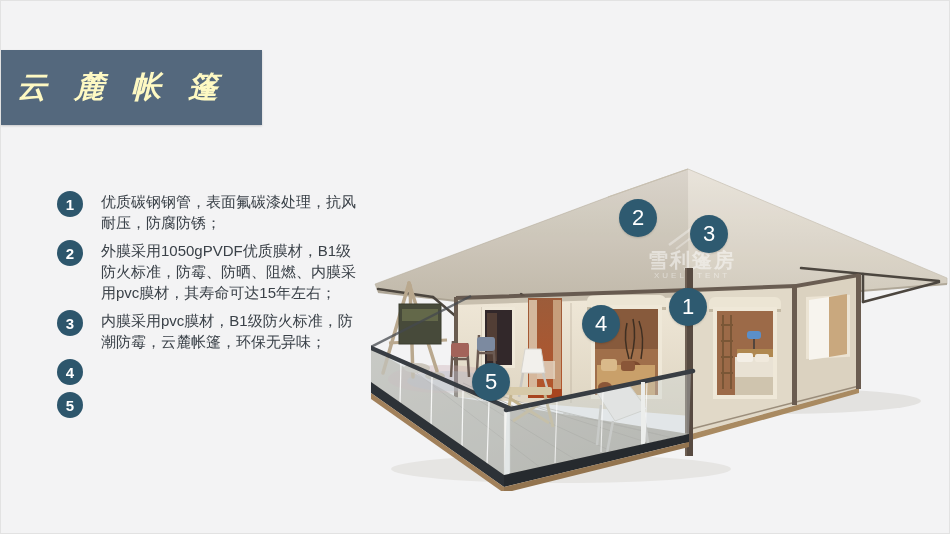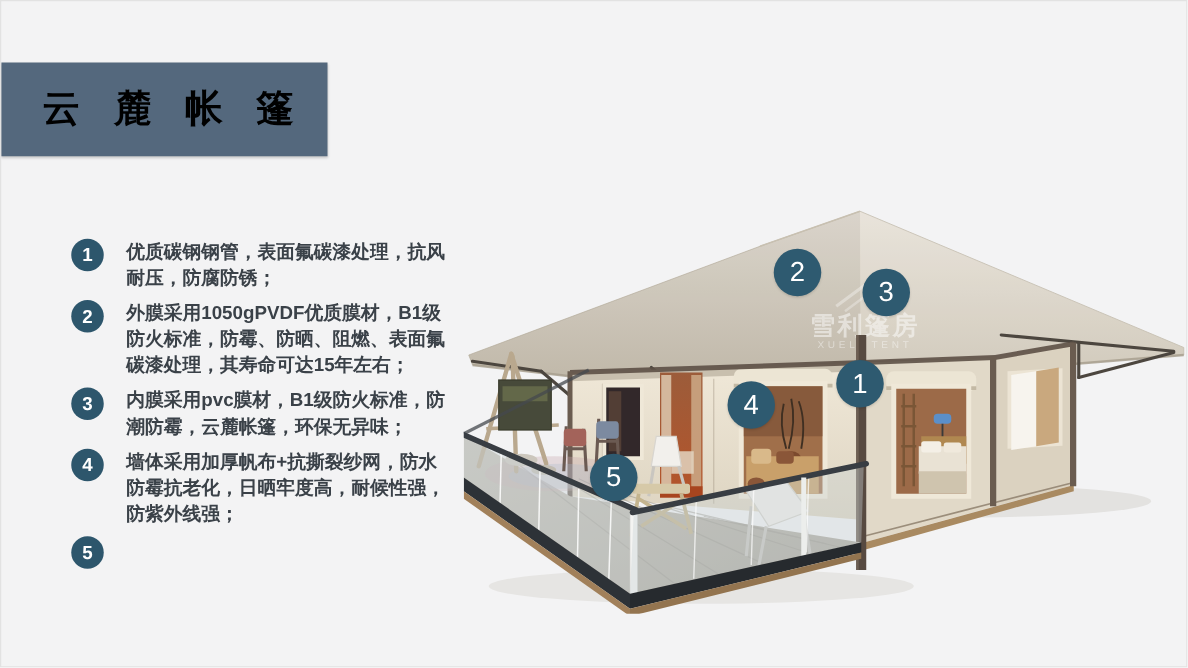--- a/index.html
+++ b/index.html
@@ -11,40 +11,40 @@
     border:1px solid #e2e2e2;
   }
   
   .banner{
     position:absolute; left:0; top:49px; width:261px; height:75px;
     background:#54687d;
     box-shadow:0 1px 2px rgba(0,0,0,.18);
     display:flex; align-items:center;
   }
   .banner h1{
-    color:#000000; font-size:30px; font-weight:bold;
-    letter-spacing:27px; padding-left:33px; white-space:nowrap;
+    color:#fef9c3; font-size:30px; font-weight:bold;
+    letter-spacing:27px; padding-left:16px; white-space:nowrap;font-style:italic;
   }
   
   .features{
     position:absolute; left:56px; top:190px; width:320px;
     list-style:none;
   }
   .features li{
     display:flex; align-items:flex-start; margin-bottom:7px;
   }
   .num-dot{
     flex:0 0 26px; width:26px; height:26px; border-radius:50%;
     background:#2d566c; color:#fff; font-size:15px; font-weight:bold;
     display:flex; align-items:center; justify-content:center;
     margin-right:18px; margin-top:0;
   }
   .features p{
     width:260px; font-size:15px; line-height:21px; color:#3a4148;
-    font-weight:bold; word-break:break-all;
+    font-weight:normal; word-break:break-all;
   }
   
   .scene{ position:absolute; left:370px; top:160px; width:580px; height:330px; }
   .scene svg{ width:100%; height:100%; display:block; }
   
   .callout{
     position:absolute; width:38px; height:38px; border-radius:50%;
     background:#2e5a70; color:#fff; font-size:22px;
     display:flex; align-items:center; justify-content:center;
     box-shadow:0 1px 2px rgba(0,0,0,.15);
@@ -64,29 +64,28 @@
     <h1>云麓帐篷</h1>
   </div>
 
   <ul class="features">
     <li>
       <span class="num-dot">1</span>
       <p>优质碳钢钢管，表面氟碳漆处理，抗风耐压，防腐防锈；</p>
     </li>
     <li>
       <span class="num-dot">2</span>
-      <p>外膜采用1050gPVDF优质膜材，B1级防火标准，防霉、防晒、阻燃、表面氟碳漆处理，其寿命可达15年左右；</p>
+      <p>外膜采用1050gPVDF优质膜材，B1级防火标准，防霉、防晒、阻燃、内膜采用pvc膜材，其寿命可达15年左右；</p>
     </li>
     <li>
       <span class="num-dot">3</span>
       <p>内膜采用pvc膜材，B1级防火标准，防潮防霉，云麓帐篷，环保无异味；</p>
     </li>
     <li>
       <span class="num-dot">4</span>
-      <p>墙体采用加厚帆布+抗撕裂纱网，防水防霉抗老化，日晒牢度高，耐候性强，防紫外线强；</p>
     </li>
     <li>
       <span class="num-dot">5</span>
     </li>
   </ul>
 
   <div class="scene">
     <svg viewBox="370 160 580 330" xmlns="http://www.w3.org/2000/svg">
       <defs>
         <linearGradient id="roofG" x1="0" y1="0" x2="0" y2="1">

